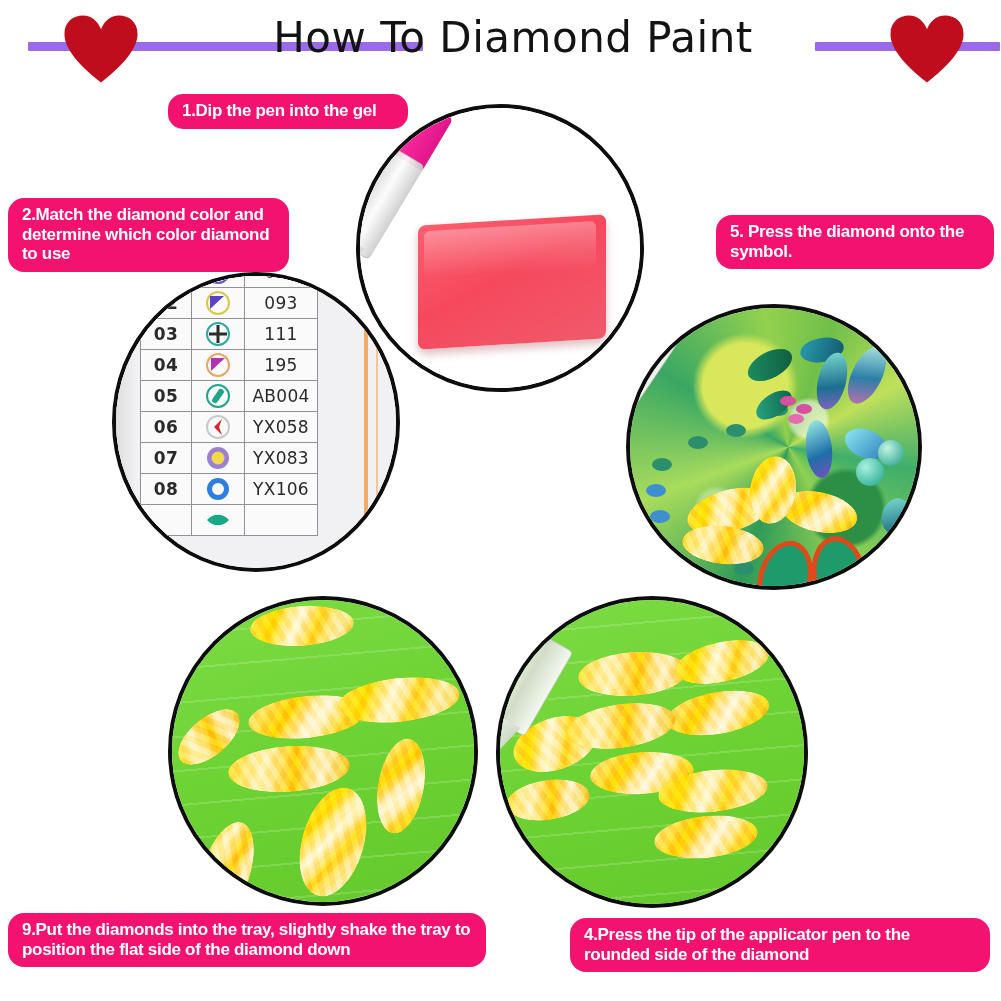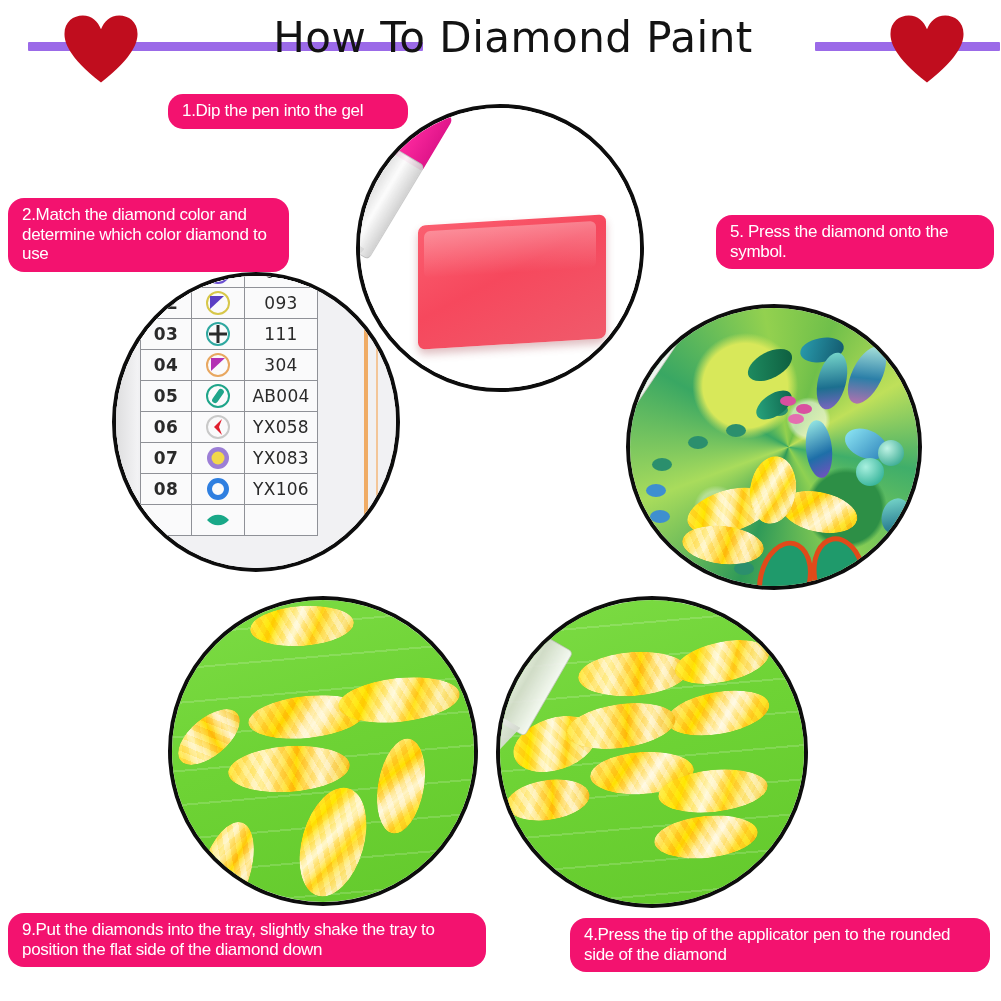--- a/index.html
+++ b/index.html
@@ -22,21 +22,21 @@
     position:absolute;left:0;right:0;top:16px;text-align:center;
     font-size:42px;font-weight:400;letter-spacing:0.5px;color:#131313;
     font-family:"DejaVu Sans","Liberation Sans",sans-serif;
     line-height:1.05;
   }
 
   
   .badge{
     position:absolute;background:#f3126f;color:#ffffff;
     border-radius:16px;padding:7px 14px 8px 14px;
-    font-size:17px;font-weight:400;line-height:1.16;
+    font-size:17px;font-weight:700;line-height:1.16;
     letter-spacing:-0.3px;
     font-family:"Liberation Sans","DejaVu Sans",sans-serif;
     box-sizing:border-box;
     z-index:40;
   }
   #badge1{left:168px;top:94px;width:240px;border-radius:15px;}
   #badge2{left:8px;top:198px;width:281px;}
   #badge5{left:716px;top:215px;width:278px;}
   #badge3{left:8px;top:913px;width:478px;}
   #badge4{left:570px;top:918px;width:420px;}
@@ -244,21 +244,21 @@
         <tr>
           <td class="c-no">04</td>
           <td class="c-sym">
             <span class="sym">
               <svg viewBox="0 0 26 26">
                   <circle cx="13" cy="13" r="11" fill="none" stroke="#e8a760" stroke-width="2"></circle>
                   <path d="M6 6 L20 6 L6 19 Z" fill="#b331b3"></path>
                 </svg>
             </span>
           </td>
-          <td class="c-code">304</td>
+          <td class="c-code">195</td>
         </tr>
         <tr>
           <td class="c-no">05</td>
           <td class="c-sym">
             <span class="sym">
               <svg viewBox="0 0 26 26">
                   <circle cx="13" cy="13" r="11" fill="none" stroke="#1fa58a" stroke-width="2"></circle>
                   <rect x="10" y="5" width="6" height="16" rx="3" fill="#1fa58a" transform="rotate(35 13 13)"></rect>
                 </svg>
             </span>

